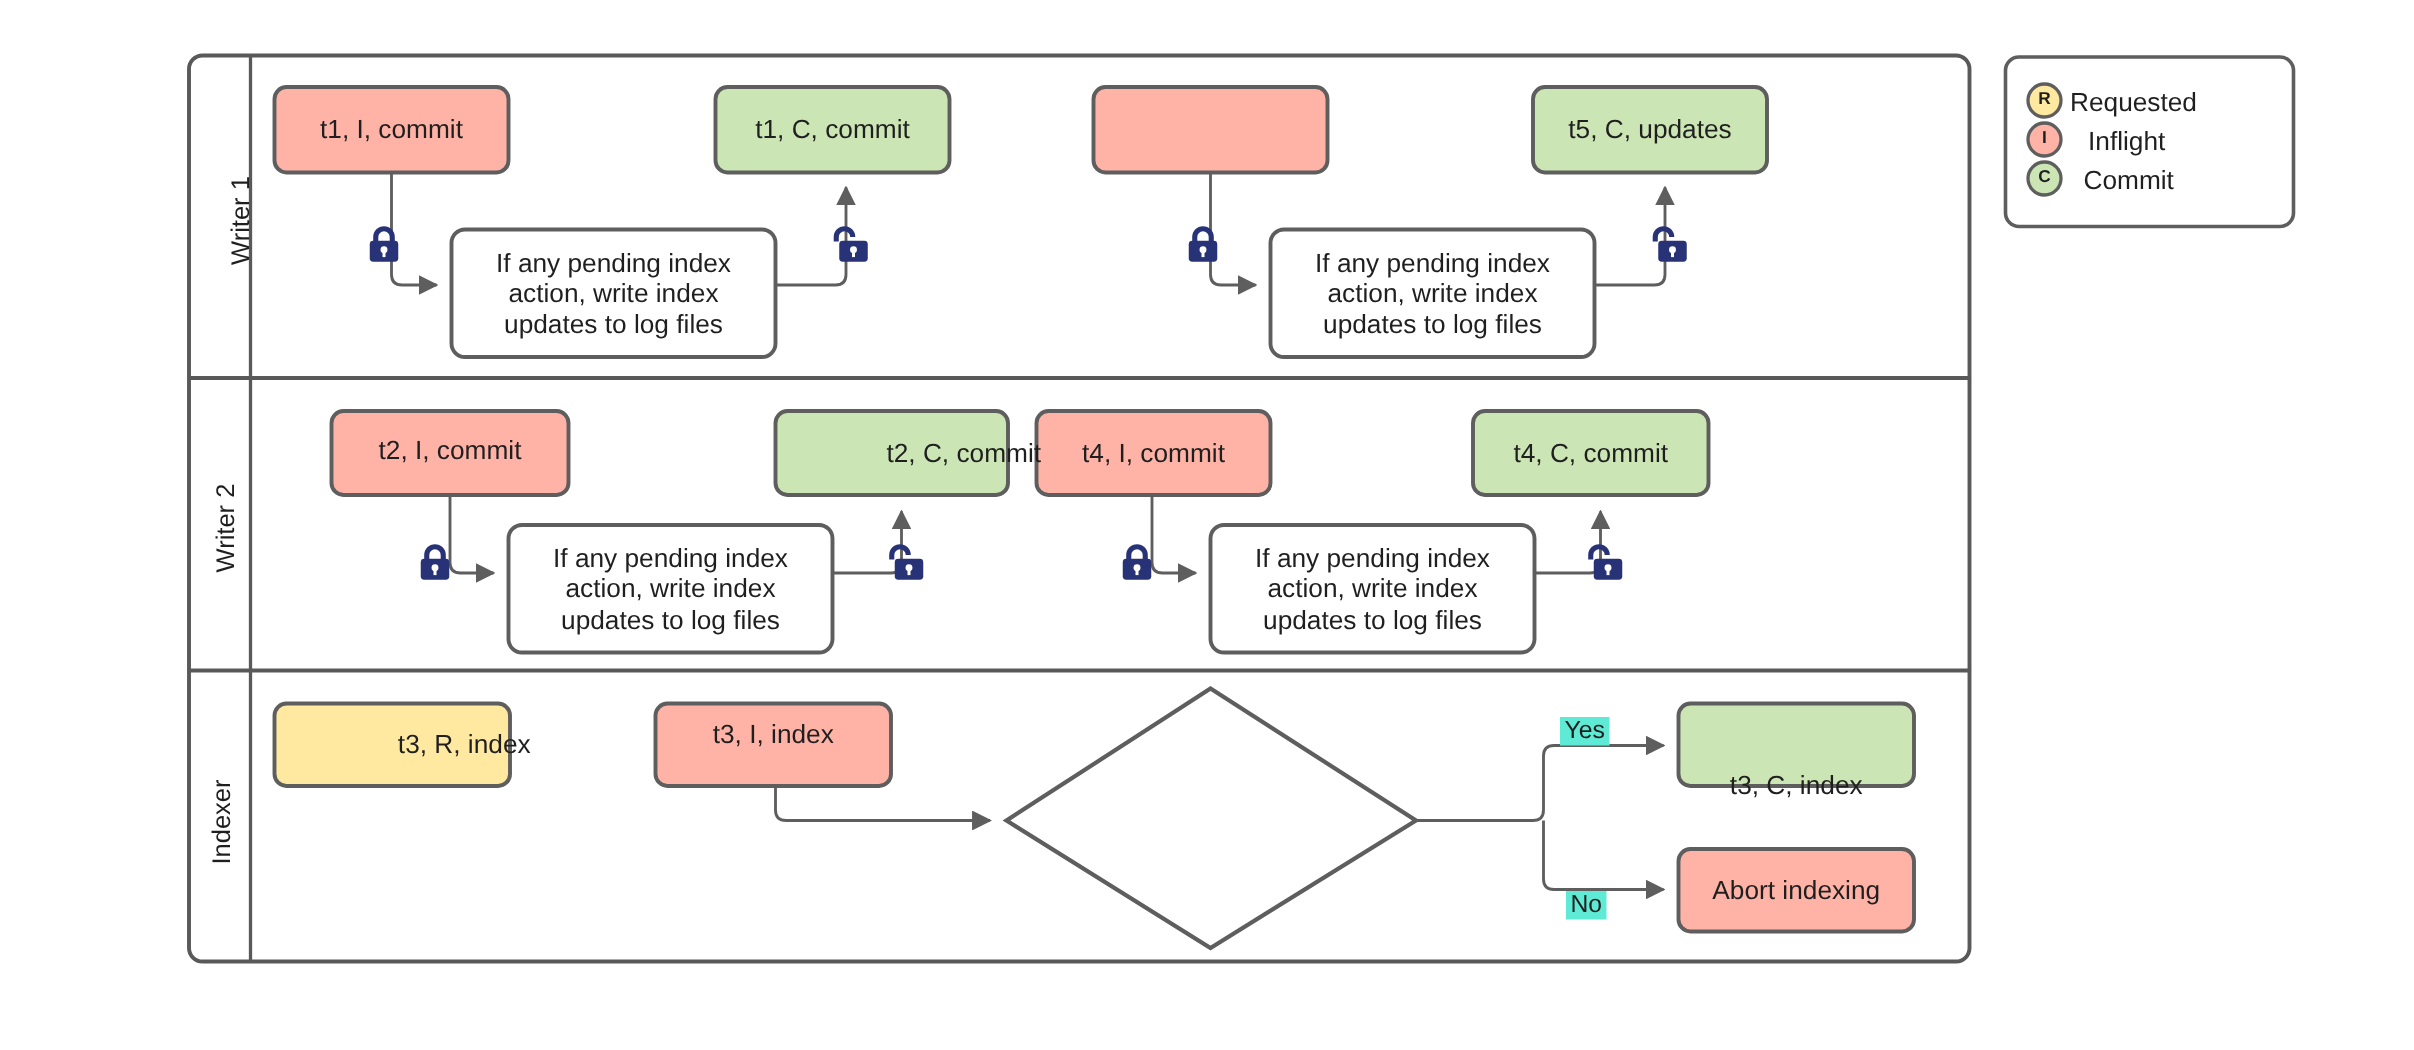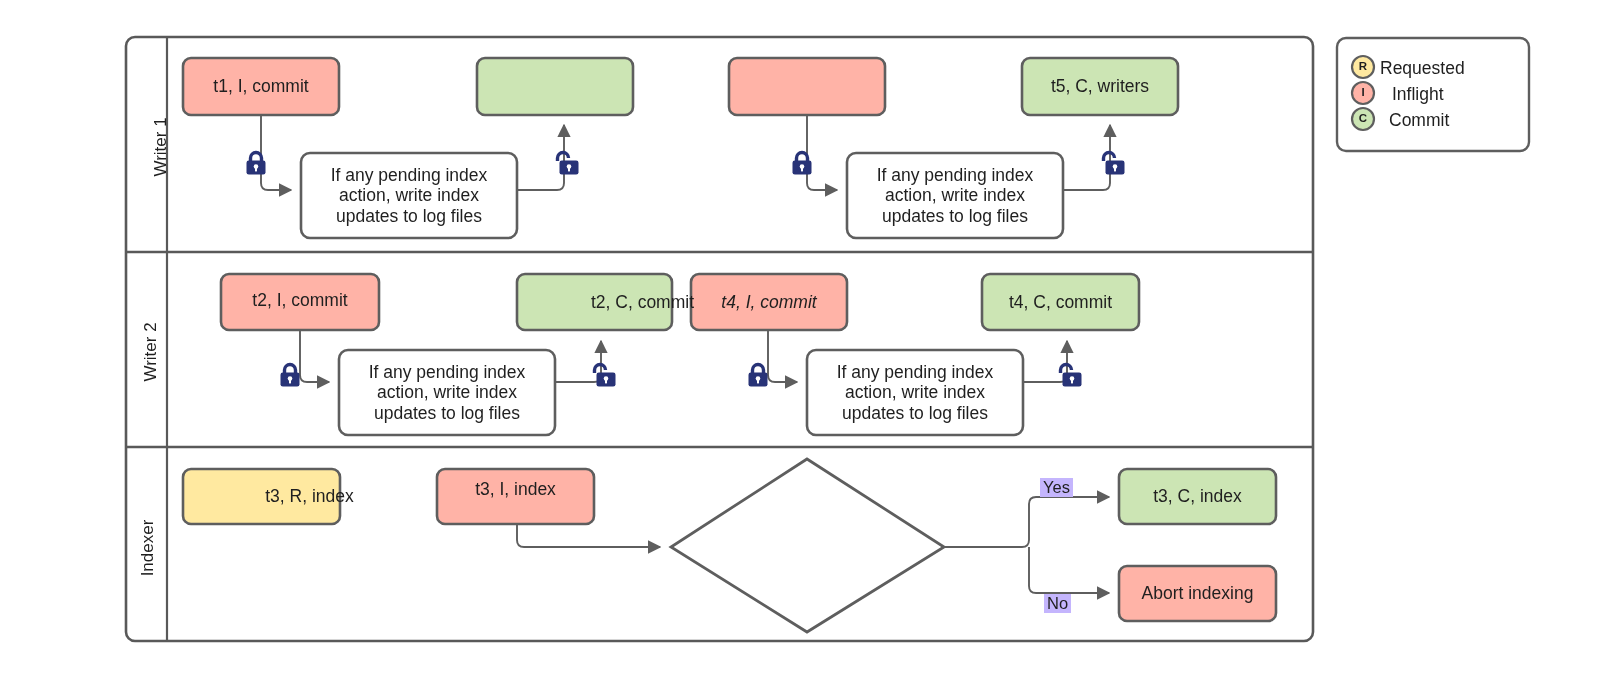--- a/index.html
+++ b/index.html
@@ -8,21 +8,21 @@
   #stage{position:absolute;left:0;top:0;width:1609px;height:700px;}
   svg{position:absolute;left:0;top:0;width:1609px;height:700px;overflow:visible;}
   .htmlLayer{position:absolute;left:0;top:0;width:1609px;height:700px;pointer-events:none;}
   .htmlLayer > *{pointer-events:auto;}
 
   .nodeLbl{position:absolute;display:flex;align-items:center;justify-content:center;
            text-align:center;line-height:1.18;white-space:pre-line;}
   .fs17{font-size:17.5px;border-radius:17px;}
   .laneLbl{position:absolute;font-size:17px;white-space:nowrap;
            transform-origin:center center;}
-  .edgeLbl{position:absolute;font-size:16.5px;background:#c4b5fd;padding:0 3px;}
+  .edgeLbl{position:absolute;font-size:16.5px;background:#5eead4;padding:0 3px;}
   .legLbl{position:absolute;font-size:17.5px;white-space:nowrap;}
   .legGlyph{position:absolute;font-size:11.5px;font-weight:700;text-align:center;width:20px;}
 </style>
 </head>
 <body>
 
 <div id="stage">
 
   <svg viewBox="0 0 1609 700">
     <defs>
@@ -152,42 +152,43 @@
     </g>
   </svg>
 
   <div class="htmlLayer">
 
     <div class="laneLbl" style="left:106px;top:137px;width:110px;text-align:center;transform:rotate(-90deg);">Writer 1</div>
     <div class="laneLbl" style="left:96px;top:342px;width:110px;text-align:center;transform:rotate(-90deg);">Writer 2</div>
     <div class="laneLbl" style="left:93px;top:538px;width:110px;text-align:center;transform:rotate(-90deg);">Indexer</div>
 
     <div class="nodeLbl fs17" style="left:183px;top:58px;width:156px;height:57px;">t1, I, commit</div>
+    <div class="nodeLbl fs17" style="left:477px;top:58px;width:156px;height:57px;">t1, C, commit</div>
     <div class="nodeLbl fs17" style="left:301px;top:153px;width:216px;height:85px;">If any pending index
 action, write index
 updates to log files</div>
-    <div class="nodeLbl fs17" style="left:1022px;top:58px;width:156px;height:57px;">t5, C, writers</div>
+    <div class="nodeLbl fs17" style="left:1022px;top:58px;width:156px;height:57px;">t5, C, updates</div>
     <div class="nodeLbl fs17" style="left:847px;top:153px;width:216px;height:85px;">If any pending index
 action, write index
 updates to log files</div>
 
     <div class="nodeLbl fs17" style="left:221px;top:274px;width:158px;height:52px;">t2, I, commit</div>
     <div class="nodeLbl fs17" style="left:517px;top:274px;width:155px;height:56px;padding-left:48px;">t2, C, commit</div>
     <div class="nodeLbl fs17" style="left:339px;top:350px;width:216px;height:85px;">If any pending index
 action, write index
 updates to log files</div>
-    <div class="nodeLbl fs17" style="left:691px;top:274px;width:156px;height:56px;font-style:italic;">t4, I, commit</div>
+    <div class="nodeLbl fs17" style="left:691px;top:274px;width:156px;height:56px;">t4, I, commit</div>
     <div class="nodeLbl fs17" style="left:982px;top:274px;width:157px;height:56px;">t4, C, commit</div>
     <div class="nodeLbl fs17" style="left:807px;top:350px;width:216px;height:85px;">If any pending index
 action, write index
 updates to log files</div>
 
     <div class="nodeLbl fs17" style="left:183px;top:469px;width:157px;height:55px;margin-left:48px;">t3, R, index</div>
     <div class="nodeLbl fs17" style="left:437px;top:469px;width:157px;height:40px;">t3, I, index</div>
-    <div class="nodeLbl fs17" style="left:1119px;top:469px;width:157px;height:55px;">t3, C, index</div>
+    <div class="nodeLbl fs17" style="left:1119px;top:496px;width:157px;height:55px;">t3, C, index</div>
     <div class="nodeLbl fs17" style="left:1119px;top:566px;width:157px;height:55px;">Abort indexing</div>
 
     <div class="edgeLbl" style="left:1040px;top:478px;">Yes</div>
     <div class="edgeLbl" style="left:1044px;top:594px;">No</div>
 
     <div class="legGlyph" style="left:1353px;top:60px;">R</div>
     <div class="legGlyph" style="left:1353px;top:86px;">I</div>
     <div class="legGlyph" style="left:1353px;top:112px;">C</div>
 
     <div class="legLbl" style="left:1380px;top:58px;">Requested</div>

